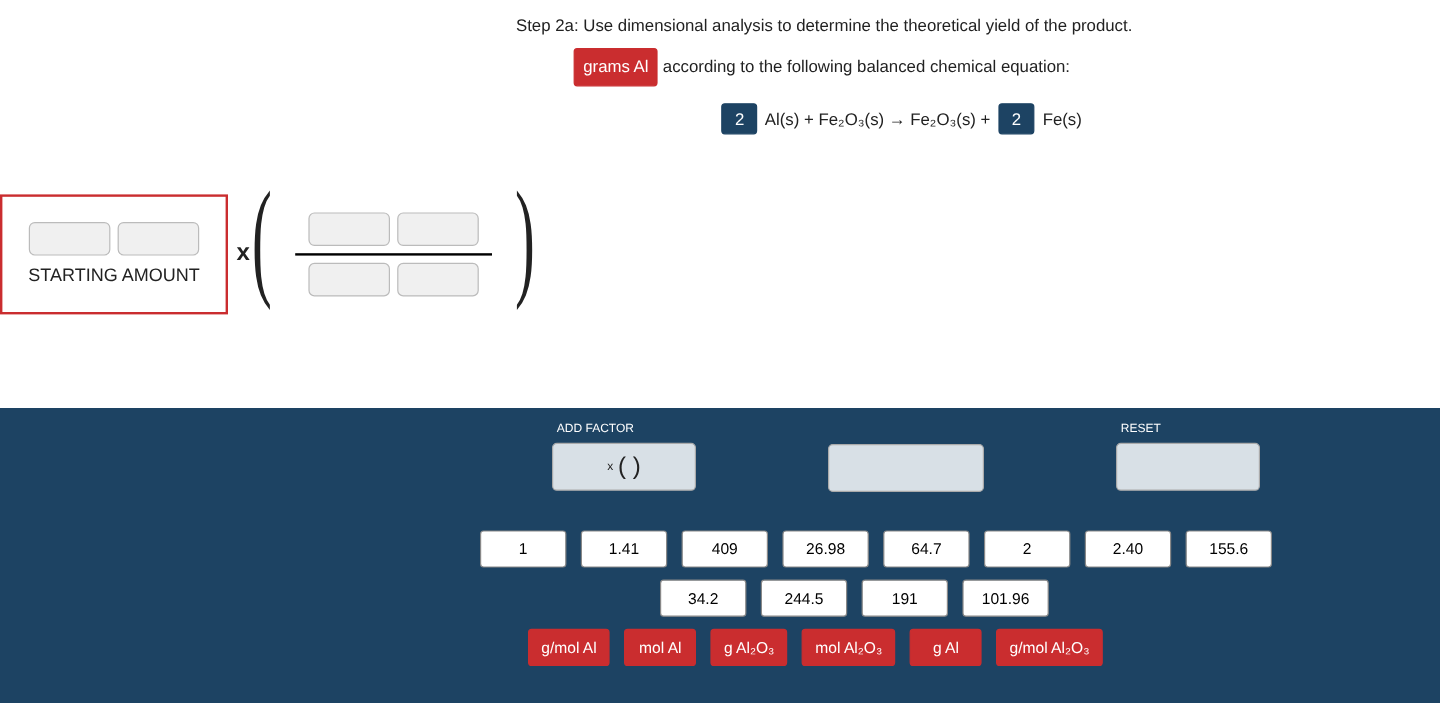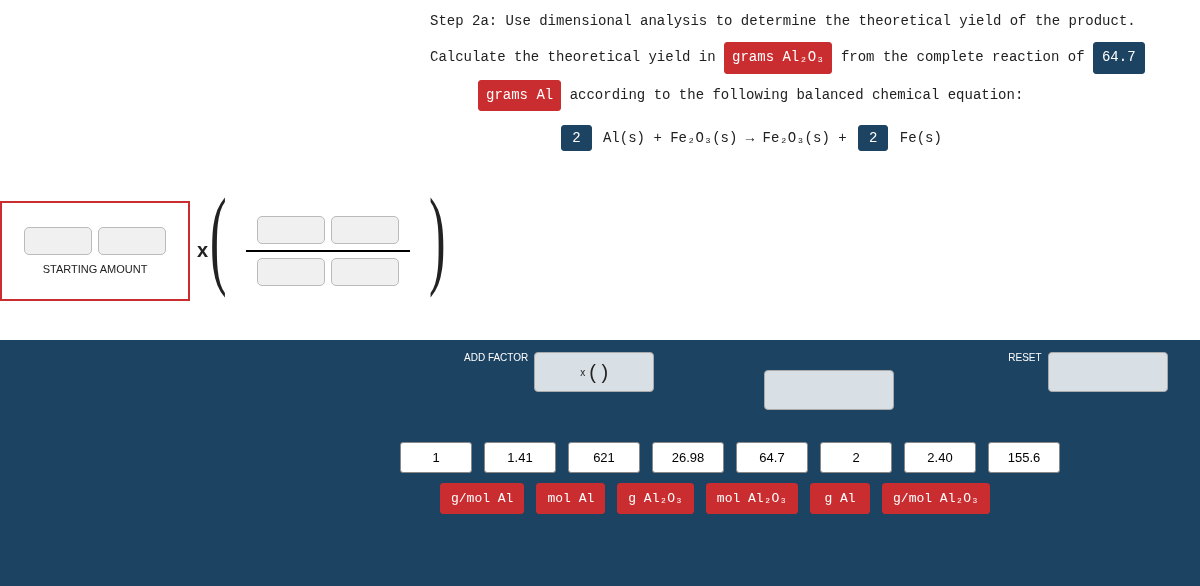--- a/index.html
+++ b/index.html
@@ -1,75 +1,69 @@
 <!DOCTYPE html>
 <html><head>
 <meta charset="utf-8">
 <style>
   * { box-sizing: border-box; margin: 0; padding: 0; }
   body { font-family: Arial, Helvetica, sans-serif; font-size: 14px; color: #222; width: 1200px; height: 586px; overflow: hidden; background: #fff; }
   
   .top-area { padding: 10px 0 20px 0; }
-  .instructions { width: 720px; margin-left: 430px; font-family: Liberation Mono, monospace; }
+  .instructions { width: 720px; margin-left: 430px; }
   .instructions p { line-height: 1.7; }
   .chip-red { display: inline-block; background: #ca2d2f; color: #fff; padding: 3px 7px; border-radius: 3px; border: 1px solid #ca2d2f; }
   .chip-navy { display: inline-block; background: #1d4363; color: #fff; padding: 3px 8px; border-radius: 3px; border: 1px solid #1d4363; }
   .instructions .line2 { margin-top: 6px; margin-left: 48px; }
   .equation-row { margin-top: 14px; text-align: center; margin-left: -80px; }
   .coef { display: inline-block; background: #1d4363; color: #fff; padding: 4px 10px; border-radius: 3px; border: 1px solid #1d4363; margin: 0 3px; }
   
   .work-area { position: relative; height: 120px; margin-top: 30px; }
   .start-box { position: absolute; left: 0; top: 0; width: 190px; height: 100px; border: 2px solid #ca2d2f; display: flex; flex-direction: column; align-items: center; justify-content: center; gap: 8px; }
   .start-inputs { display: flex; gap: 6px; }
   .slot { display: inline-block; background: #f0f0f0; border: 1px solid #bbb; border-radius: 5px; width: 68px; height: 28px; }
-  .start-label { font-size: 11px; text-align: center; }
+  .start-label { font-size: 15px; text-align: center; }
   
   .times { position: absolute; left: 197px; top: 38px; font-size: 20px; font-weight: bold; }
   
   .factor-shell { position: absolute; left: 218px; top: 2px; width: 220px; height: 96px; }
   .paren { position: absolute; font-size: 110px; font-family: "Times New Roman", serif; line-height: 96px; top: -14px; transform: scaleX(0.45); }
   .paren.left { left: -18px; }
   .paren.right { right: -18px; }
   .frac { position: absolute; left: 28px; top: 10px; width: 164px; }
   .frac-row { display: flex; gap: 6px; justify-content: center; padding: 3px 0; }
   .frac-line { border-top: 2px solid #000; margin: 3px 0; }
   
   .bottom-panel { position: absolute; bottom: 0; left: 0; right: 0; background: #1d4363; height: 246px; }
   .panel-inner { position: absolute; left: 400px; right: 30px; top: 0; bottom: 0; }
   
   .control-row { display: flex; align-items: flex-start; gap: 110px; padding-top: 12px; margin-left: 60px; }
-  .control-col { display: flex; flex-direction: row; align-items: flex-start; gap: 6px; }
+  .control-col { display: flex; flex-direction: column; align-items: flex-start; gap: 6px; }
   .ctrl-label { font-size: 10px; color: #fff; margin-left: 4px; }
   .control-btn { background: #d8e0e6; border: 1px solid #aaa; border-radius: 4px; width: 120px; height: 40px; display: flex; align-items: center; justify-content: center; cursor: pointer; }
   .control-btn.ans { gap: 6px; }
   .ans-box { display: inline-block; width: 28px; height: 22px; border: 1px solid #666; border-radius: 2px; background: #f5f5f5; }
   .control-btn.add { font-size: 20px; }
   .control-btn.add .x { font-size: 10px; margin-right: 4px; }
   .control-blank { background: #d8e0e6; border: 1px solid #aaa; border-radius: 4px; width: 130px; height: 40px; }
   
   .tiles-zone { margin-top: 32px; margin-left: 0; }
   .tile-row { display: flex; gap: 12px; margin-bottom: 10px; justify-content: flex-start; }
   .tile-row.r1 { margin-left: 0; }
   .tile-row.r2 { margin-left: 150px; }
-  .tile-row.r3 { margin-left: 40px; font-family: Liberation Mono, monospace; }
+  .tile-row.r3 { margin-left: 40px; }
   .tile { background: #fff; color: #000; border: 1px solid #888; border-radius: 3px; padding: 7px 0; width: 72px; text-align: center; cursor: grab; font-size: 13px; }
   .tile.unit { background: #ca2d2f; color: #fff; border-color: #ca2d2f; width: auto; min-width: 60px; padding: 7px 10px; }
 </style>
 </head>
 <body>
 
 <div class="top-area">
   <div class="instructions">
     <p>Step 2a: Use dimensional analysis to determine the theoretical yield of the product.</p>
-    <p style="margin-top:8px;">
-      <span>Calculate the theoretical yield in</span>
-      <span class="chip-red">grams Al₂O₃</span>
-      <span>from the complete reaction of</span>
-      <span class="chip-navy">64.7</span>
-    </p>
     <p class="line2">
       <span class="chip-red">grams Al</span>
       <span>according to the following balanced chemical equation:</span>
     </p>
     <div class="equation-row">
       <span class="coef">2</span>
       <span>Al(s) + Fe₂O₃(s) → Fe₂O₃(s) +</span>
       <span class="coef">2</span>
       <span>Fe(s)</span>
     </div>
@@ -120,26 +114,32 @@
         <div class="control-btn">
           
         </div>
       </div>
     </div>
 
     <div class="tiles-zone">
       <div class="tile-row r1">
         <div class="tile">1</div>
         <div class="tile">1.41</div>
-        <div class="tile">621</div>
+        <div class="tile">409</div>
         <div class="tile">26.98</div>
         <div class="tile">64.7</div>
         <div class="tile">2</div>
         <div class="tile">2.40</div>
         <div class="tile">155.6</div>
+      </div>
+      <div class="tile-row r2">
+        <div class="tile">34.2</div>
+        <div class="tile">244.5</div>
+        <div class="tile">191</div>
+        <div class="tile">101.96</div>
       </div>
       <div class="tile-row r3">
         <div class="tile unit">g/mol Al</div>
         <div class="tile unit">mol Al</div>
         <div class="tile unit">g Al₂O₃</div>
         <div class="tile unit">mol Al₂O₃</div>
         <div class="tile unit">g Al</div>
         <div class="tile unit">g/mol Al₂O₃</div>
       </div>
     </div>

